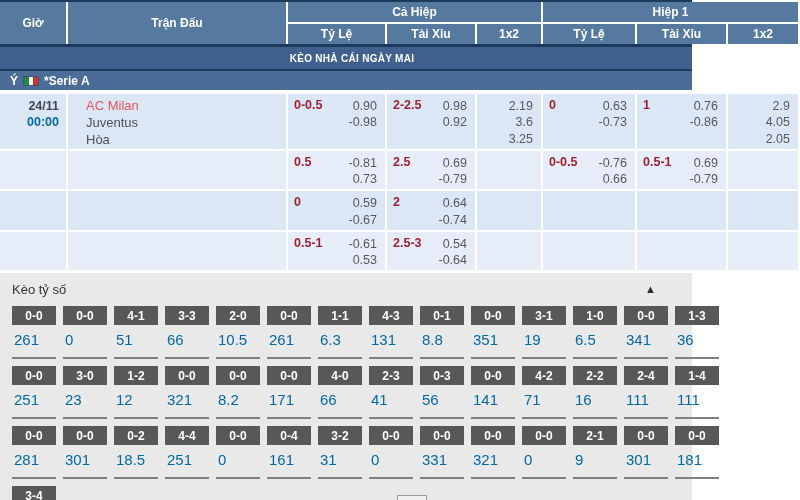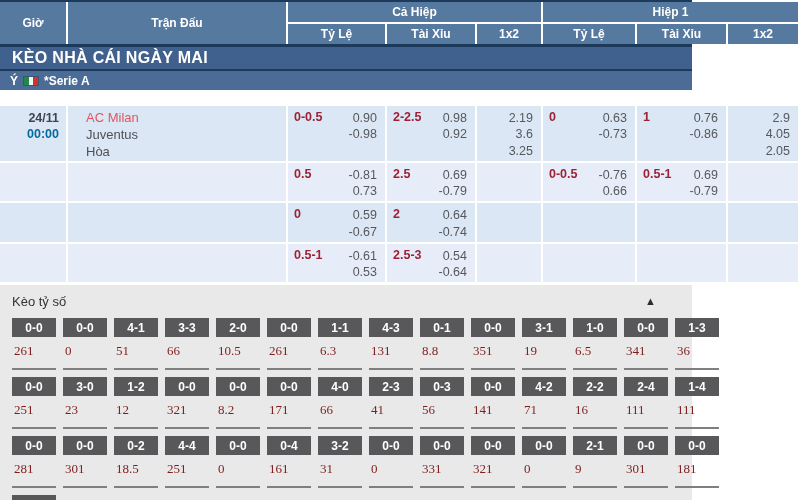--- a/index.html
+++ b/index.html
@@ -9,29 +9,29 @@
 
   
   .thead { display:grid; grid-template-columns:66px 218px 97px 88px 64px 92px 89px 70px;
            grid-template-rows:20px 20px; gap:2px; }
   .th { background:#56799f; color:#fff; font-weight:bold; font-size:12px;
         display:flex; align-items:center; justify-content:center; }
   .th.span2 { grid-row:1/3; }
   .navy { height:3px; background:#1d3a5a; }
   .navy.thin { height:2px; }
 
-  .keo-bar { height:22px; background:#40618e; color:#fff; font-weight:bold; font-size:16px;
-             display:flex; align-items:center; padding-left:12px; letter-spacing:.3px; }
+  .keo-bar { height:22px; background:#40618e; color:#fff; font-weight:bold; font-size:10px;
+             display:flex; align-items:center; padding-left:12px; letter-spacing:.3px;justify-content:center; }
   .league-bar { height:19px; background:#4b6c96; color:#fff; font-weight:bold; font-size:12px;
                 display:flex; align-items:center; padding-left:10px; gap:5px; }
   .flag { width:16px; height:10px; display:inline-block; border:1px solid #3a5575;
           background:linear-gradient(90deg,#1f8a44 0 33%,#f5f5f5 33% 66%,#d0342c 66% 100%); }
 
   
-  #match-rows { margin-top:16px; }
+  #match-rows { margin-top:4px; }
   .odds-row { display:grid; grid-template-columns:66px 218px 97px 88px 64px 92px 89px 70px;
               gap:2px; margin-bottom:2px; }
   .odds-row .cell { background:#dbe7f4; min-height:29px; font-size:12.5px; color:#57585c; }
   .odds-row.alt .cell { background:#e6edf8; }
   .odds-row.first .cell { min-height:46px; }
   .cell.gio { text-align:right; padding:4px 7px 0 0; line-height:1.3; }
   .date { color:#3f4650; font-weight:bold; font-size:12.5px; }
   .time { color:#0369a1; font-weight:bold; font-size:12.5px; }
   .cell.match { padding:4px 0 0 18px; line-height:1.3; font-size:13px; color:#4f5058; }
   .team.home { color:#e25560; }
@@ -42,21 +42,21 @@
 
   
   .score-section { margin-top:3px; background:#e9e9e9; height:262px; padding:0 0 0 12px; position:relative; }
   .score-head { height:26px; display:flex; align-items:center; font-size:13px; color:#333; padding-top:6px; }
   .collapse { position:absolute; right:36px; top:10px; font-size:11px; color:#2d2d2d; cursor:pointer; }
   .score-row { display:flex; }
   .score-cell { width:48px; margin-right:7px; display:flex; flex-direction:column;
                 border-bottom:2px solid #7f7f7f; padding:7px 0 9px; }
   .score-btn { width:44px; height:19px; background:#58585a; color:#fff; font-weight:bold;
                font-size:12px; display:flex; align-items:center; justify-content:center; cursor:pointer; }
-  .score-odds { font-size:13px; color:#7f1d1d; padding:6px 0 0 2px;font-family:Liberation Serif, serif; }
+  .score-odds { font-size:15px; color:#0369a1; padding:6px 0 0 2px; }
   .other-cell { width:631px; display:flex; align-items:center; justify-content:center;
                 border-bottom:2px solid #7f7f7f; margin-right:7px; gap:10px; }
   .other-label { font-size:13px; color:#444; }
   .other-box { width:30px; height:26px; background:#f0f0f0; border:1px solid #9a9a9a;
                display:flex; align-items:center; justify-content:center;
                font-size:13px; color:#555; cursor:pointer; }
 </style>
 </head>
 <body>
 

